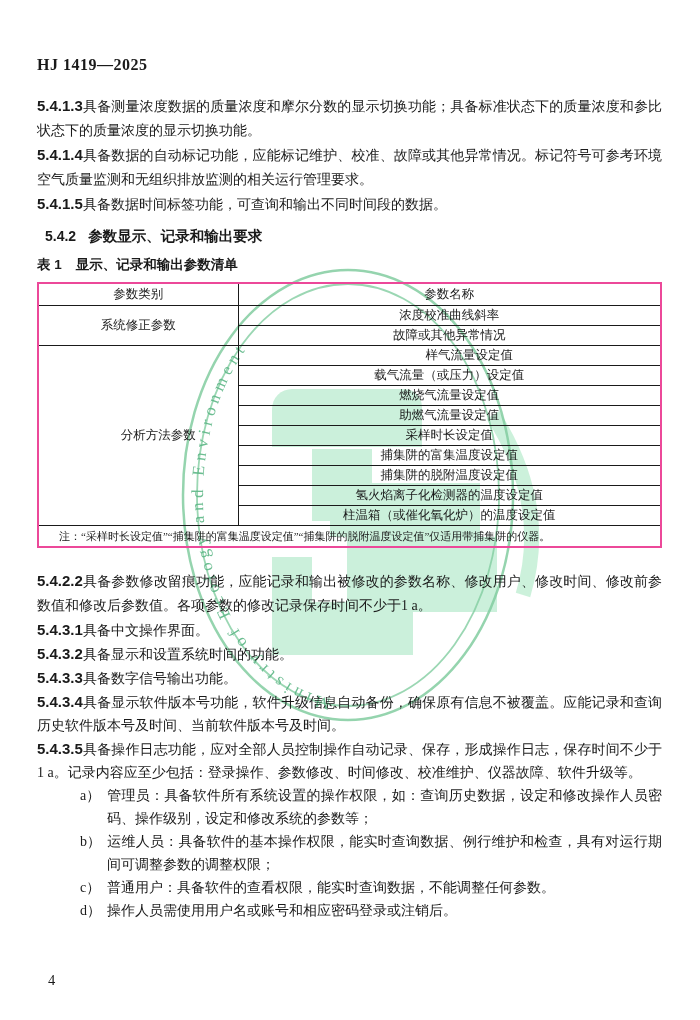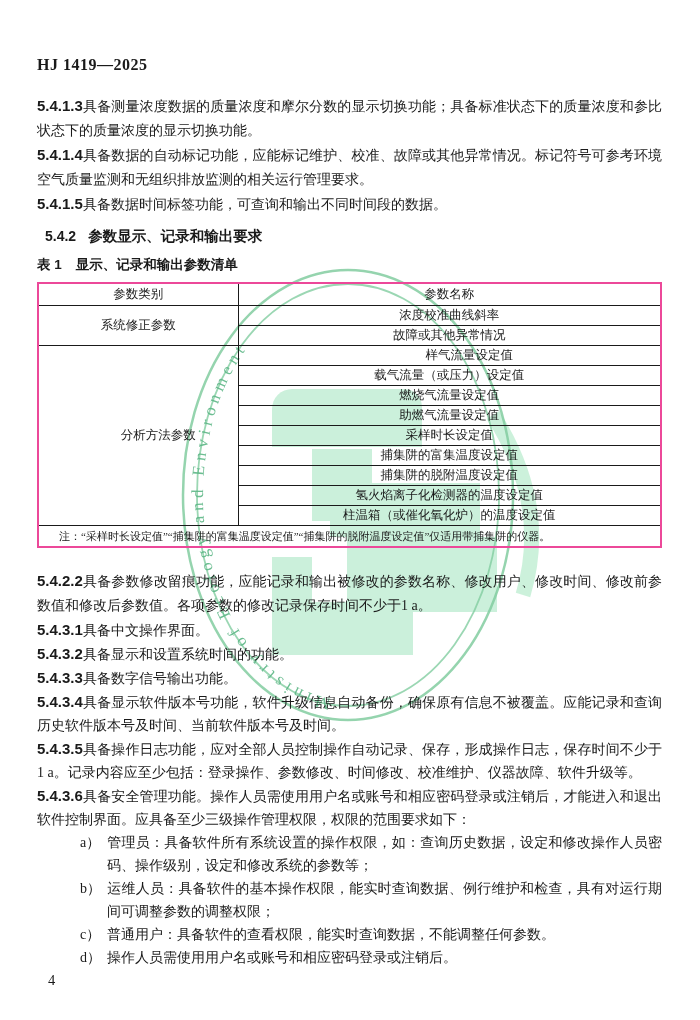--- a/index.html
+++ b/index.html
@@ -149,21 +149,20 @@
 
   <p class="para after-table"><span class="clause-num">5.4.2.2</span><span>具备参数修改留痕功能，应能记录和输出被修改的参数名称、修改用户、修改时间、修改前参数值和修改后参数值。各项参数的修改记录保存时间不少于1 a。</span></p>
 
   <div class="tight">
 
     <p class="para"><span class="clause-num">5.4.3.1</span><span>具备中文操作界面。</span></p>
     <p class="para"><span class="clause-num">5.4.3.2</span><span>具备显示和设置系统时间的功能。</span></p>
     <p class="para"><span class="clause-num">5.4.3.3</span><span>具备数字信号输出功能。</span></p>
     <p class="para"><span class="clause-num">5.4.3.4</span><span>具备显示软件版本号功能，软件升级信息自动备份，确保原有信息不被覆盖。应能记录和查询历史软件版本号及时间、当前软件版本号及时间。</span></p>
     <p class="para"><span class="clause-num">5.4.3.5</span><span>具备操作日志功能，应对全部人员控制操作自动记录、保存，形成操作日志，保存时间不少于1 a。记录内容应至少包括：登录操作、参数修改、时间修改、校准维护、仪器故障、软件升级等。</span></p>
-    <p class="para"><span class="clause-num">5.4.3.6</span><span>具备安全管理功能。操作人员需使用用户名或账号和相应密码登录或注销后，才能进入和退出软件控制界面。应具备至少三级操作管理权限，权限的范围要求如下：</span></p>
 
     <p class="list-item"><span class="list-marker">a）</span><span>管理员：具备软件所有系统设置的操作权限，如：查询历史数据，设定和修改操作人员密码、操作级别，设定和修改系统的参数等；</span></p>
     <p class="list-item"><span class="list-marker">b）</span><span>运维人员：具备软件的基本操作权限，能实时查询数据、例行维护和检查，具有对运行期间可调整参数的调整权限；</span></p>
     <p class="list-item"><span class="list-marker">c）</span><span>普通用户：具备软件的查看权限，能实时查询数据，不能调整任何参数。</span></p>
     <p class="list-item"><span class="list-marker">d）</span><span>操作人员需使用用户名或账号和相应密码登录或注销后。</span></p>
   </div>
 
 </div>
 
 <div class="page-number">4</div>

